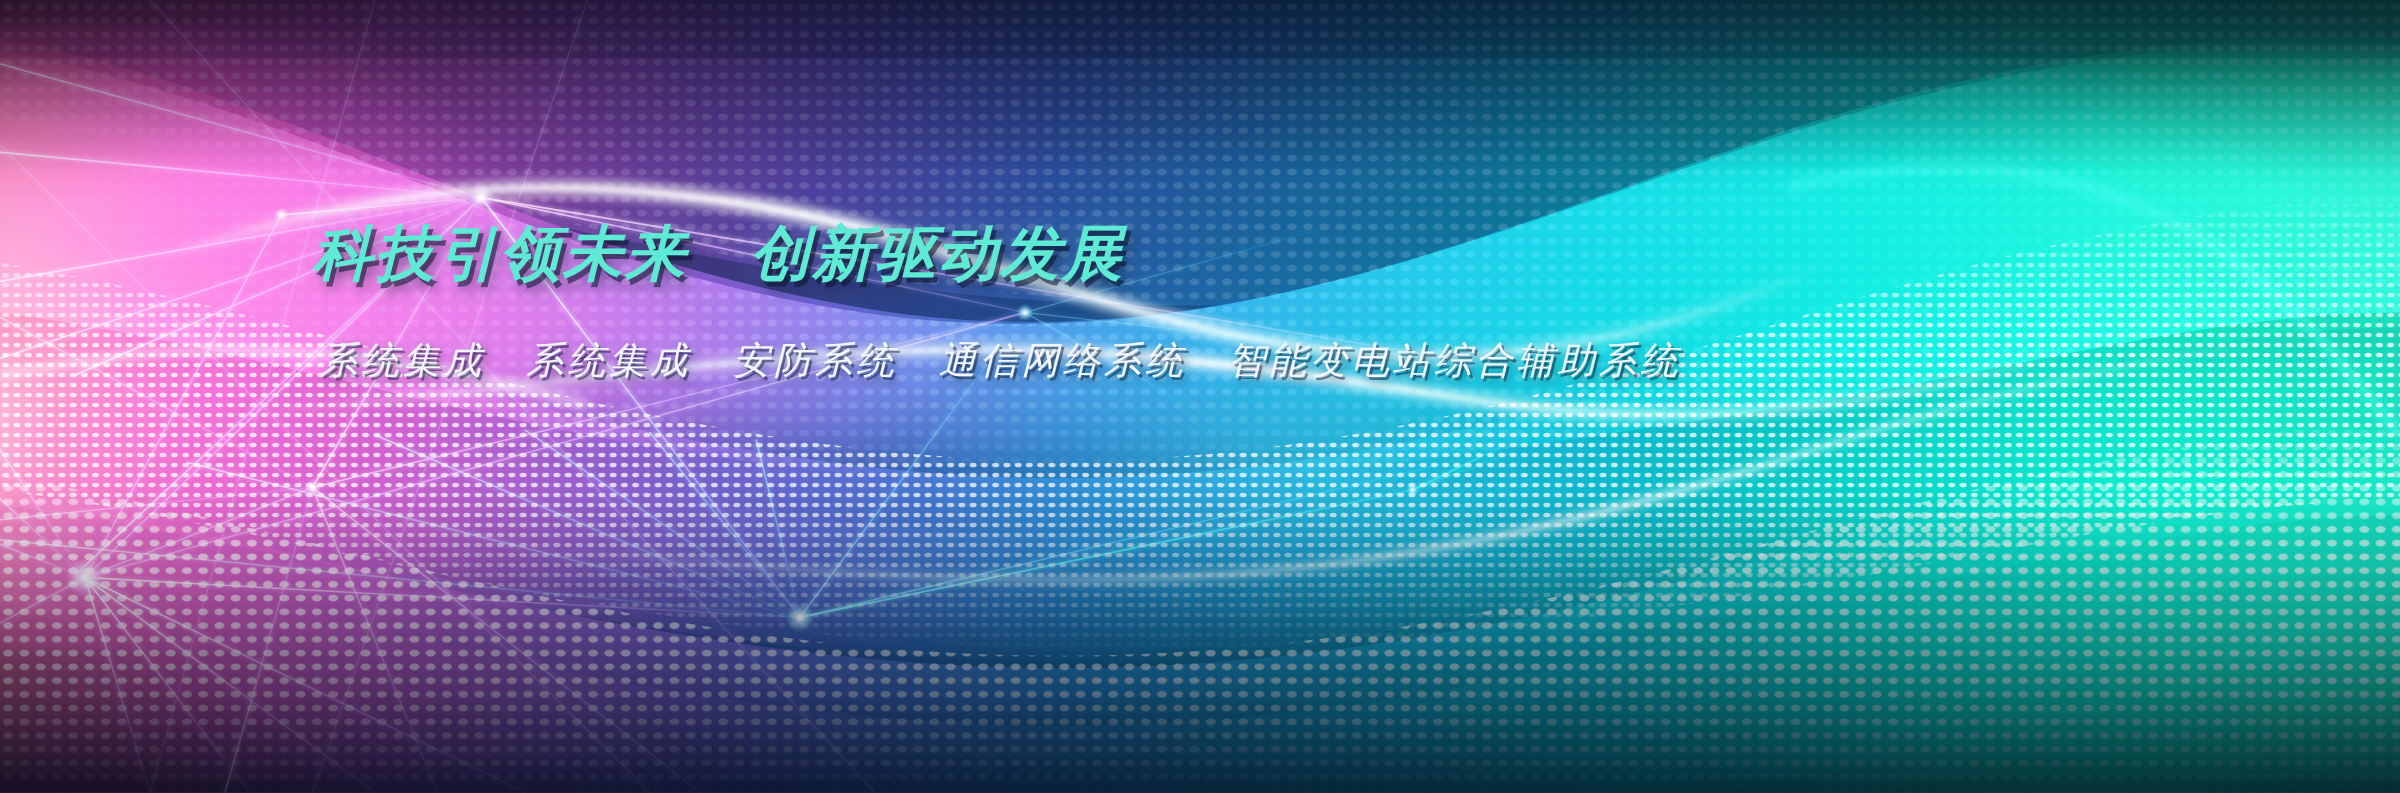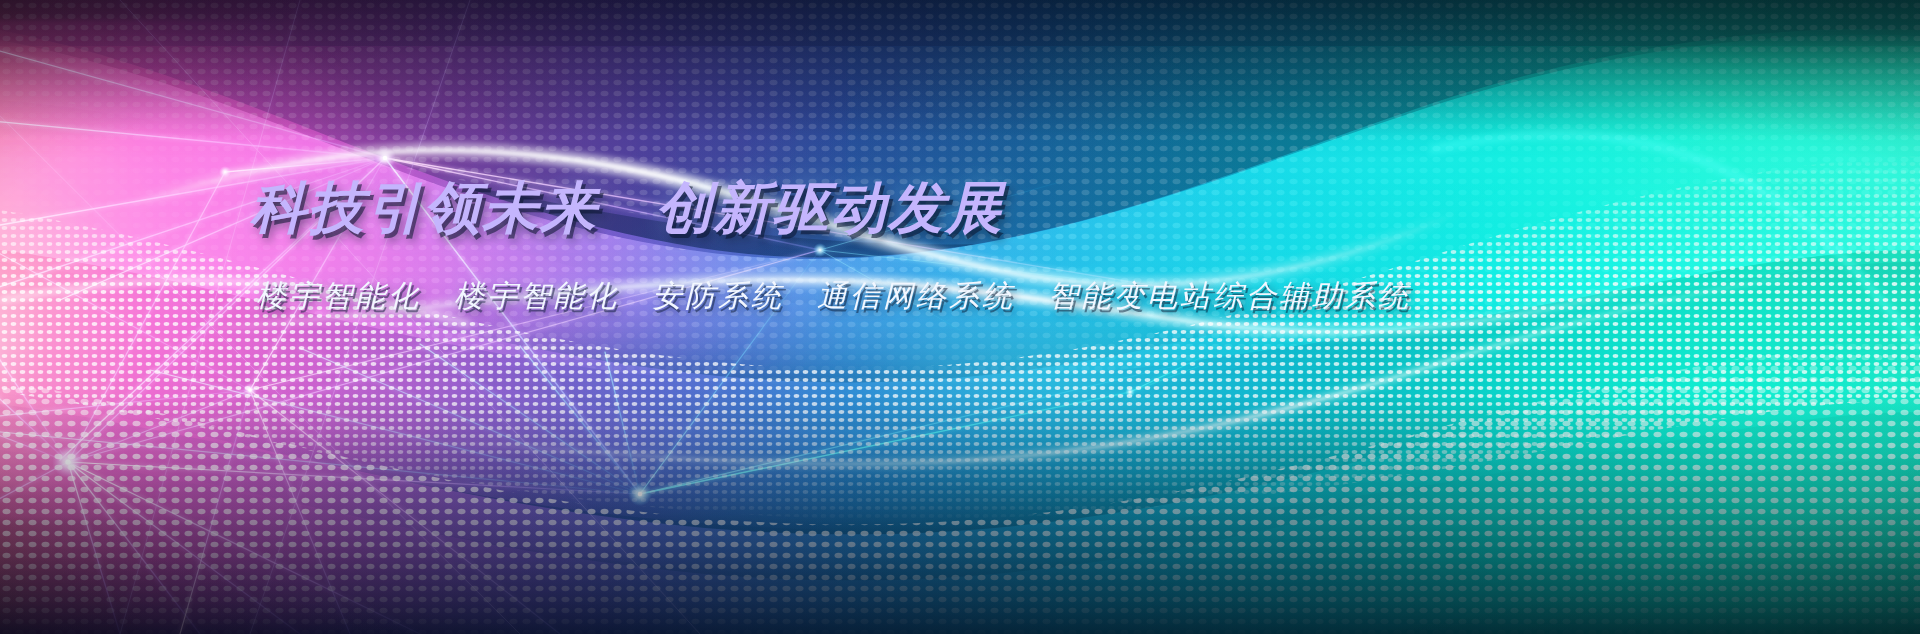--- a/index.html
+++ b/index.html
@@ -84,25 +84,25 @@
 
   
   .content{
     position:absolute;
     left:250px;top:180px;
     width:1120px;
     z-index:40;
   }
   .headline{
     margin:0;
-    font-size:56px;
+    font-size:48px;
     line-height:1.0;
     font-weight:700;
     font-style:italic;
-    color:#c4b5fd;
+    color:#5eead4;
     letter-spacing:2px;
     white-space:pre;
     text-shadow:
       3px 4px 0px rgba(10,20,45,0.55),
       5px 7px 10px rgba(0,10,30,0.45),
       0 0 26px rgba(160,220,255,0.30);
     font-family:"Liberation Sans","DejaVu Sans",sans-serif;
   }
   .subline{
     margin:40px 0 0 6px;
@@ -458,16 +458,16 @@
         <circle cx="820" cy="250" r="7" fill="url(#nodeB)"></circle>
         <circle cx="1130" cy="392" r="5" fill="url(#nodeB)"></circle>
       </g>
     </svg>
   </div>
 
   <div class="layer vignette"></div>
 
   <div class="content">
     <h1 class="headline">科技引领未来　创新驱动发展</h1>
-    <p class="subline">楼宇智能化　楼宇智能化　安防系统　通信网络系统　智能变电站综合辅助系统</p>
+    <p class="subline">系统集成　系统集成　安防系统　通信网络系统　智能变电站综合辅助系统</p>
   </div>
 
 </div>
 
 </body></html>

